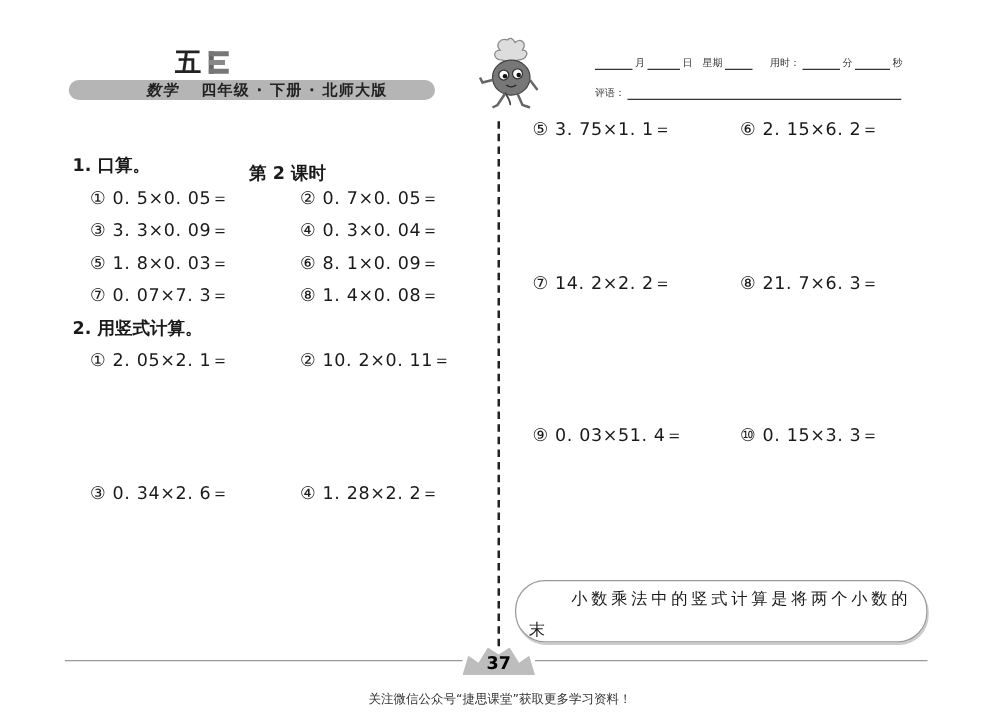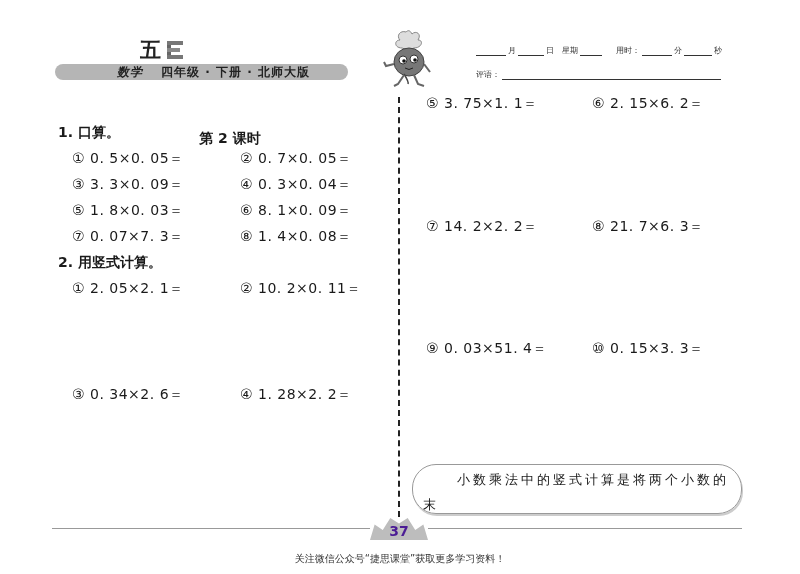--- a/index.html
+++ b/index.html
@@ -63,21 +63,21 @@
     padding: 2px 8px 0 10px; box-sizing: border-box; letter-spacing: 3px;
   }
   .tip-box .indent { display: inline-block; width: 34px; }
 
   
   .footer-rule { top: 528px; height: 1px; background: #999; }
   .page-badge {
     left: 370px; top: 518px; width: 58px; height: 22px; background: #bdbdbd;
     clip-path: polygon(0 100%, 8% 30%, 22% 55%, 35% 0, 50% 25%, 65% 0, 78% 55%, 92% 30%, 100% 100%);
     display: flex; align-items: flex-end; justify-content: center;
-    font-size: 14px; font-weight: bold; color: #4c1d95; padding-bottom: 1px; box-sizing: border-box;
+    font-size: 14px; font-weight: bold; color: #000000; padding-bottom: 1px; box-sizing: border-box;
   }
   .footer-note { left: 0; top: 552px; width: 800px; text-align: center; font-size: 10px; color: #333; }
 </style>
 </head>
 <body>
 
 <div class="abs brand-title">
   <span>五</span>
   <span class="brand-e">
     <span class="v"></span>

